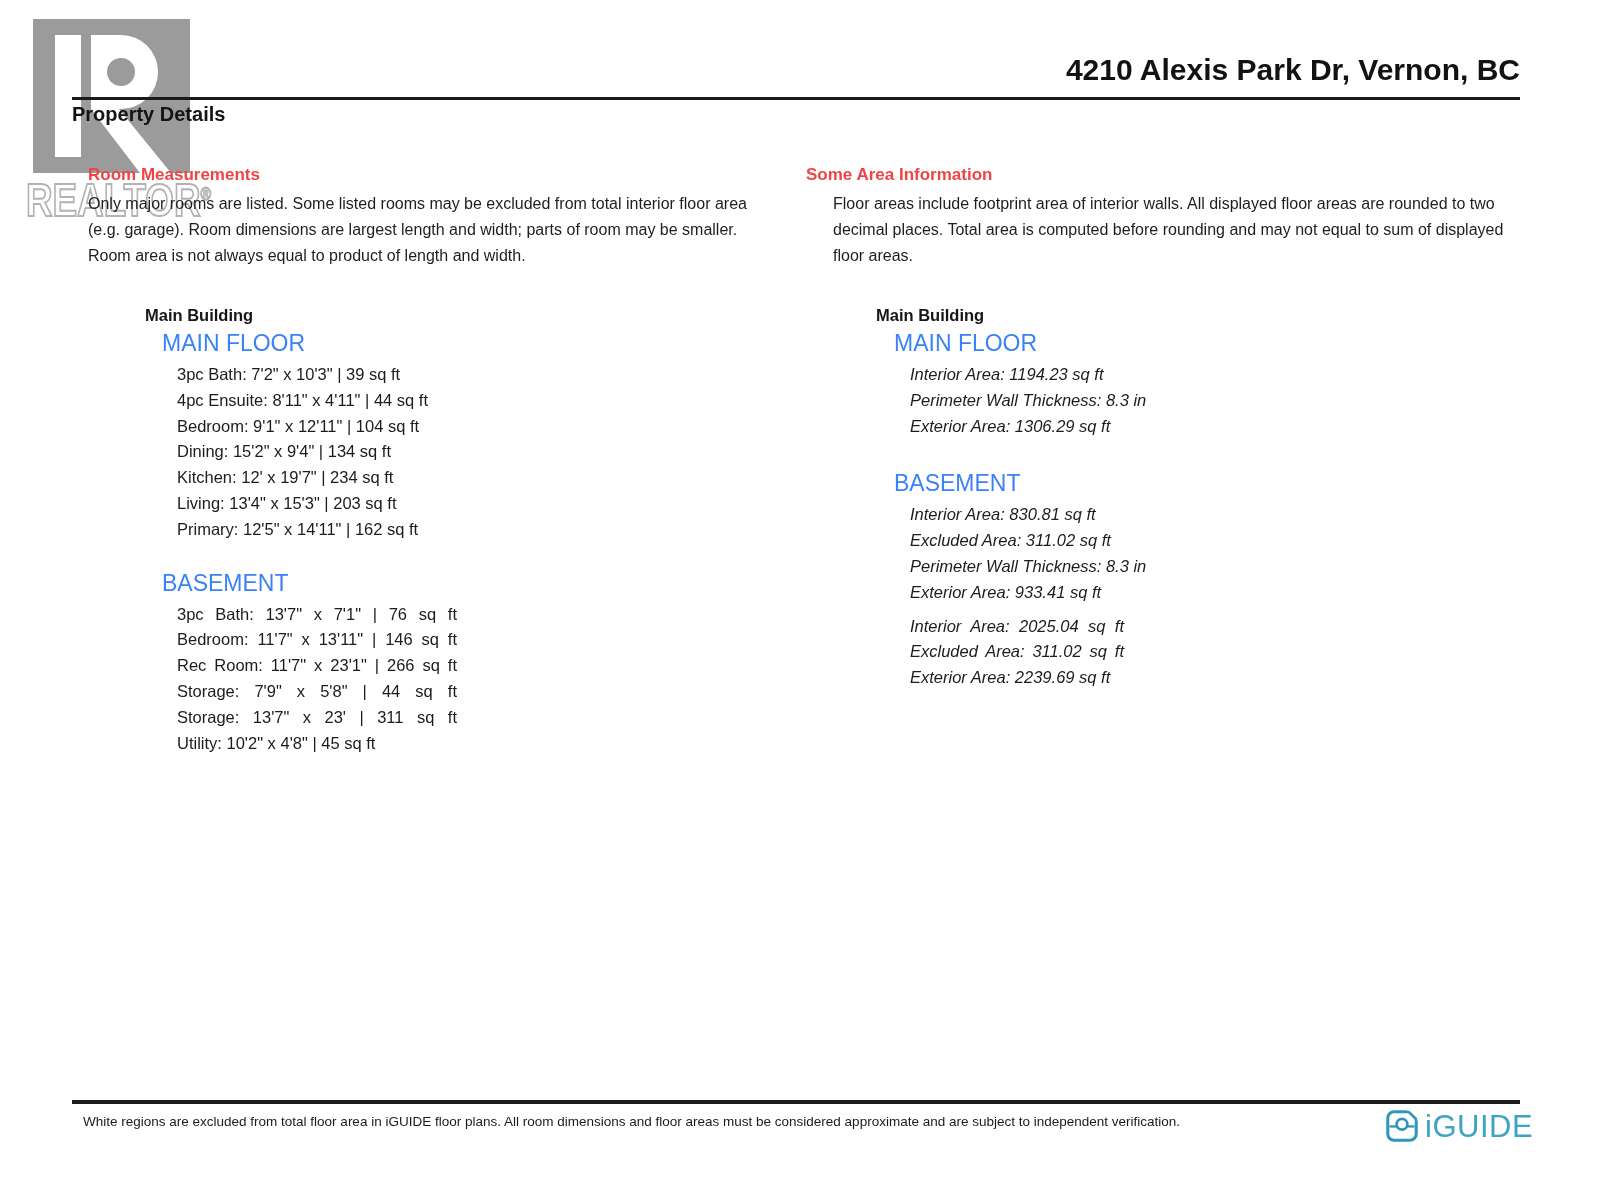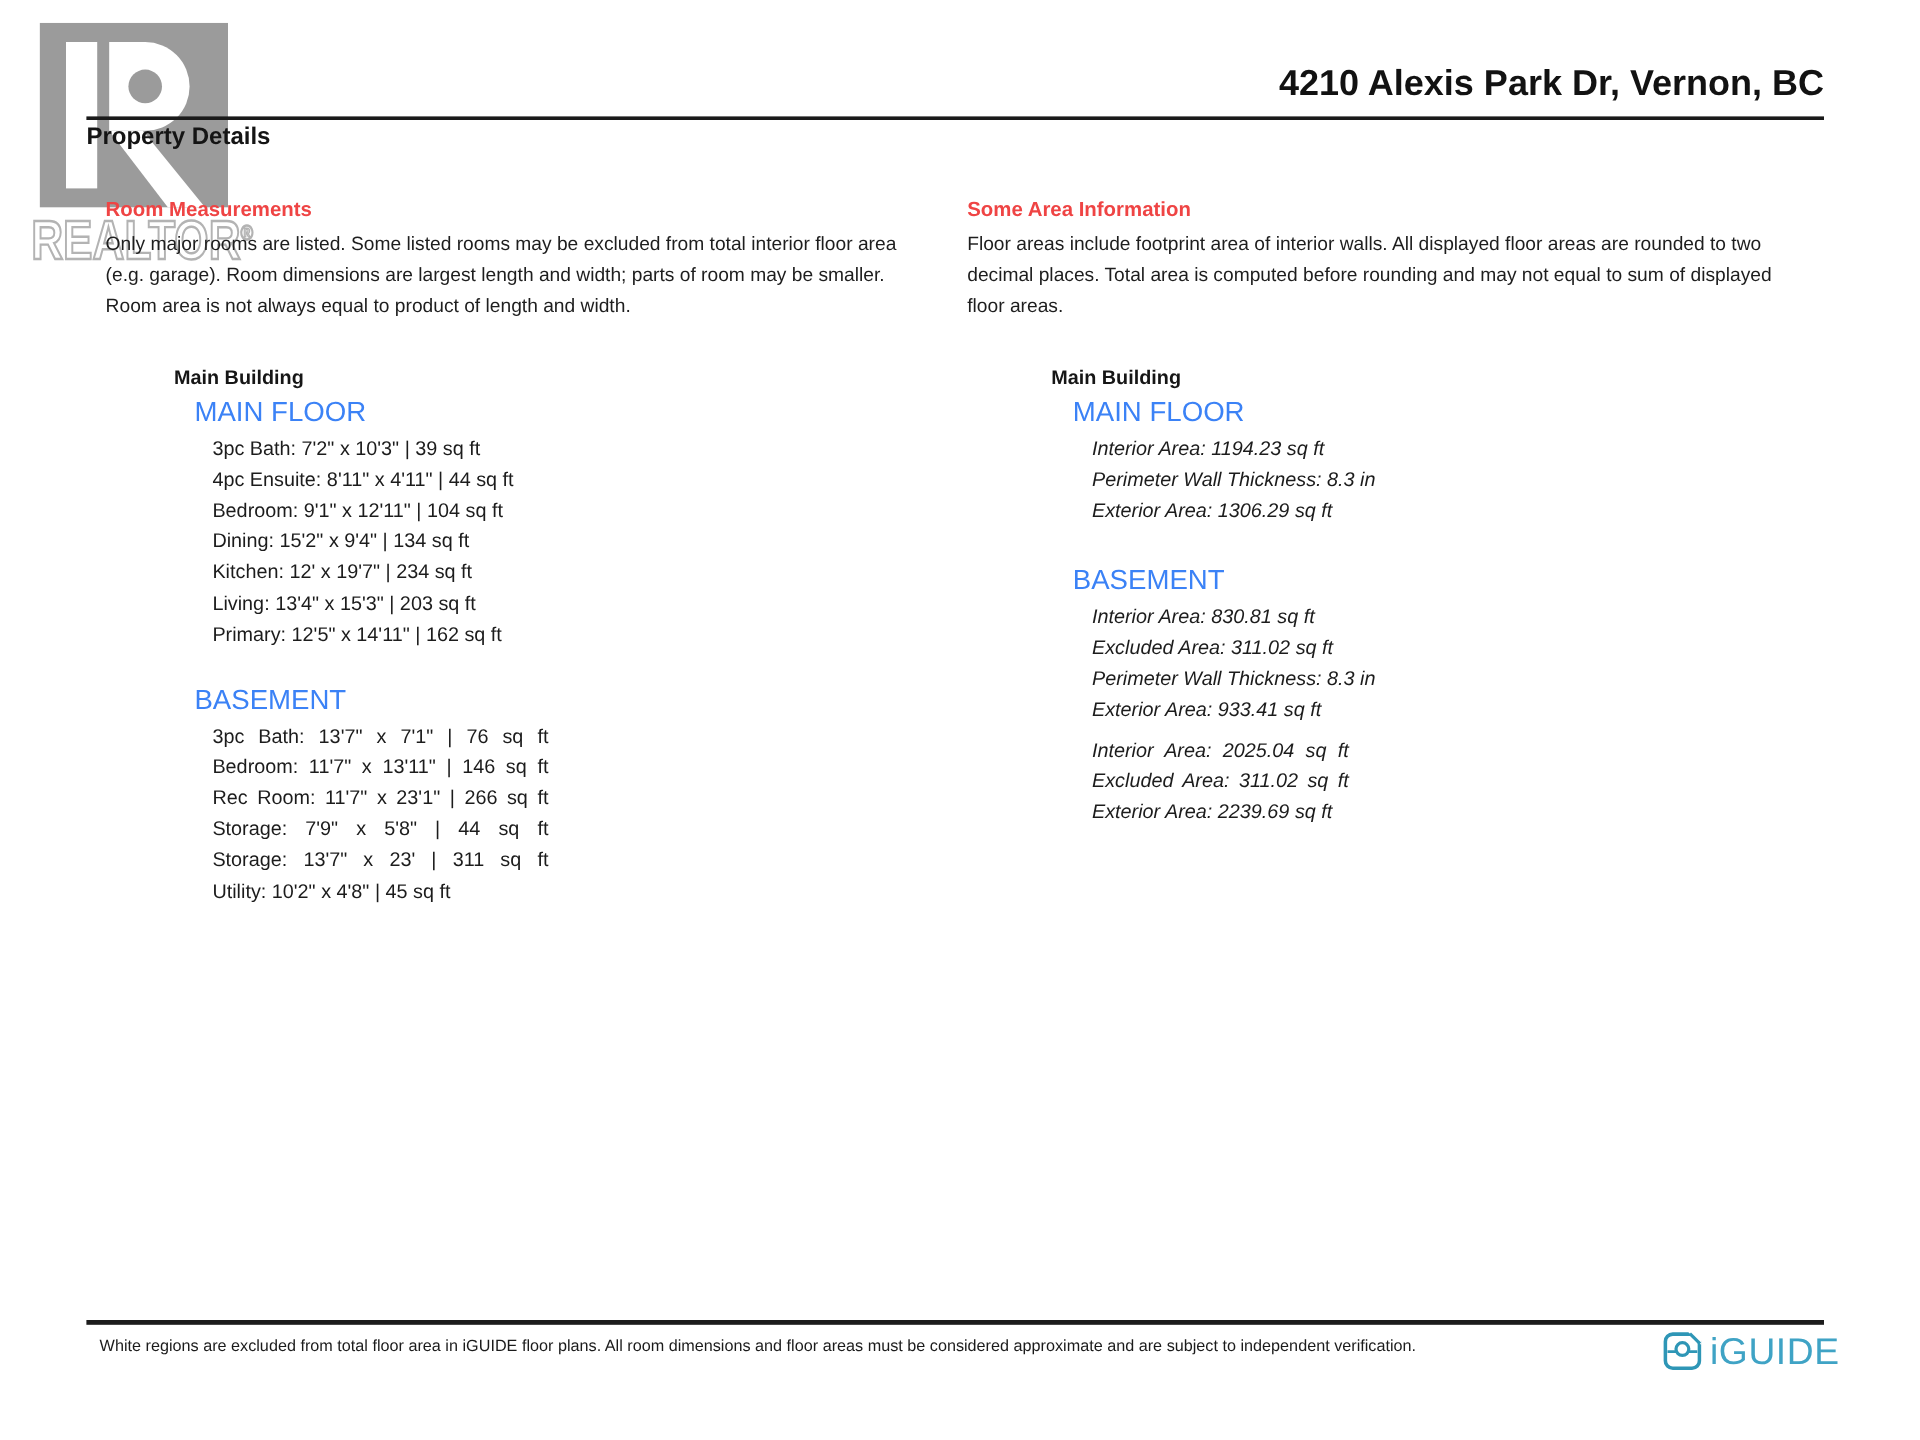--- a/index.html
+++ b/index.html
@@ -32,21 +32,21 @@
   .subtitle{position:absolute;left:72px;top:103px;width:1448px;
     font-size:20px;font-weight:700;color:#141414;z-index:1;}
 
   
   .col{position:absolute;top:164px;z-index:1;}
   .col.left{left:88px;width:700px;}
   .col.right{left:806px;width:710px;}
   .col h3{margin:0;font-size:17px;line-height:21px;font-weight:700;color:#ef4444;}
   .desc{margin:6px 0 0;font-size:16px;line-height:26px;color:#1e1e1e;}
   .col.left .desc{width:678px;}
-  .col.right .desc{width:692px;}
+  .col.right .desc{width:692px;margin-left:27px;}
 
   .bldg{font-size:16.5px;font-weight:700;line-height:20px;color:#161616;}
   .col.left  .bldg{margin:36px 0 0 57px;}
   .col.right .bldg{margin:36px 0 0 70px;}
   .floor{font-size:23px;line-height:21px;color:#3b82f6;}
   .col.left  .floor{margin:8px 0 0 74px;}
   .col.right .floor{margin:8px 0 0 88px;}
   .col.left  .floor.gap{margin-top:30px;}
   .col.right .floor.gap{margin-top:34px;}
   .list{margin:8px 0 0 89px;font-size:16.5px;line-height:25.8px;color:#1c1c1c;}

